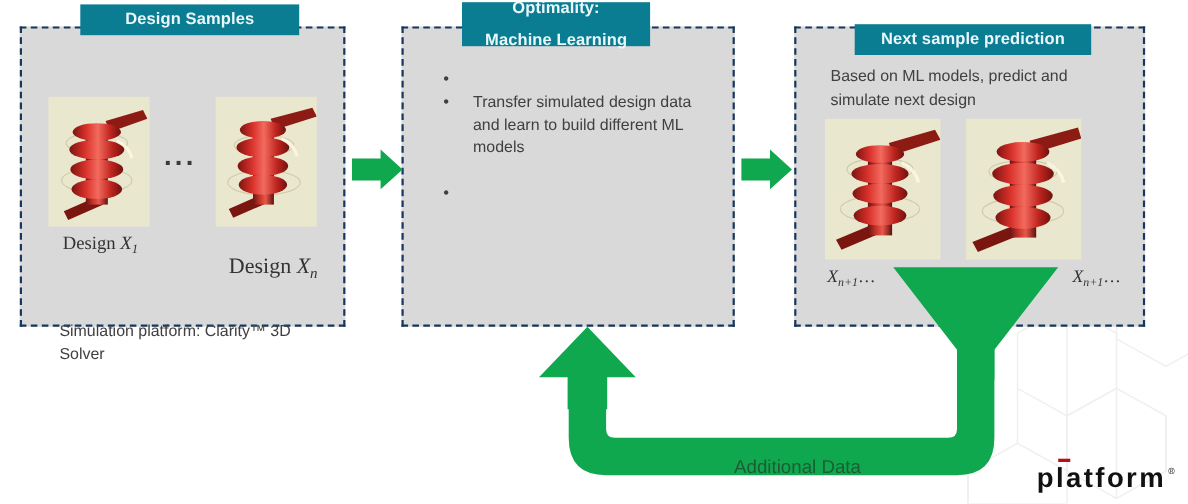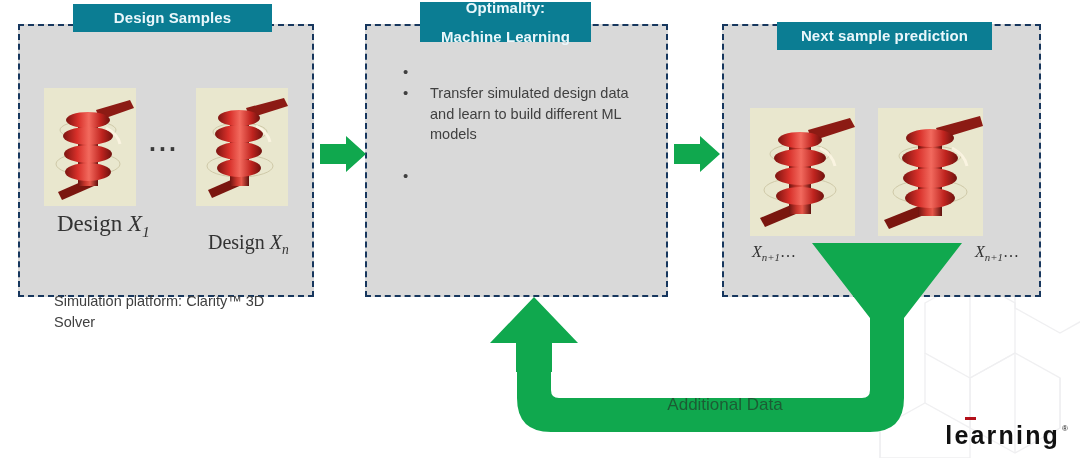--- a/index.html
+++ b/index.html
@@ -98,34 +98,34 @@
   
   .mlabel{
     position:absolute;
     font-family:"Liberation Serif", serif;
     color:#333333;
     z-index:5;
     white-space:nowrap;
   }
   .mlabel .var{font-style:italic;}
   .mlabel sub{font-size:.68em;font-style:italic;}
-  #lbl-d1{left:57px; top:211px;font-size:23px;}
+  #lbl-d1{left:57px; top:211px;font-size:17px;}
   #lbl-dn{left:208px;top:211px;font-size:20px;margin-top:20px;}
   #lbl-n1{left:752px;top:243px;font-size:16px;}
   #lbl-n2{left:975px;top:243px;font-size:16px;}
 
   
   .flow{position:absolute;left:0;top:0;width:1080px;height:458px;
         pointer-events:none;}
   .flow.under{z-index:2;}
   .flow.over {z-index:8;}
 
   
   #loop-caption{
-    position:absolute;left:585px;top:395px;
+    position:absolute;left:585px;top:415px;
     width:280px;text-align:center;
     font-size:17px;color:#1c5c34;
     z-index:9;
   }
 
   
   #cadence-logo{
     position:absolute;right:12px;bottom:10px;
     z-index:10;
     display:flex;align-items:flex-start;
@@ -233,20 +233,21 @@
     </div>
     <div class="bullet">
       <span class="dot">•</span>
       <span>Transfer simulated design data and learn to build different ML models</span>
     </div>
     <div class="bullet">
       <span class="dot">•</span>
     </div>
   </div>
 
+  <div class="body-text" id="next-desc">Based on ML models, predict and simulate next design</div>
 
   <div class="thumb" id="thumb-n1">
     <svg viewBox="0 0 105 128" preserveAspectRatio="none">
       <ellipse cx="50" cy="82" rx="36" ry="12" fill="none" stroke="#cfc9a8" stroke-width="1"></ellipse>
       <ellipse cx="50" cy="46" rx="30" ry="10" fill="none" stroke="#cfc9a8" stroke-width="1"></ellipse>
       <path d="M58,22 L100,10 L105,19 L62,33 Z" fill="#8c1b14"></path>
       <path d="M10,110 L48,94 L53,103 L15,119 Z" fill="#7a160f"></path>
       <rect x="39" y="26" width="22" height="80" fill="url(#gB)"></rect>
       <ellipse cx="50" cy="32" rx="22" ry="8" fill="url(#gA)"></ellipse>
       <ellipse cx="50" cy="50" rx="26" ry="9" fill="url(#gA)"></ellipse>
@@ -304,18 +305,18 @@
 
       <path d="M534,297 L578,343 L552,343 L552,372 L516,372 L516,343 L490,343 Z" fill="#10a84e"></path>
     </g>
   </svg>
 
   <div id="loop-caption">Additional Data</div>
 
   <div id="cadence-logo">
     <span class="word">
       <span class="macron"></span>
-      <span>learning</span>
+      <span>platform</span>
     </span>
     <span class="reg">®</span>
   </div>
 
 </div>
 
 </body></html>

